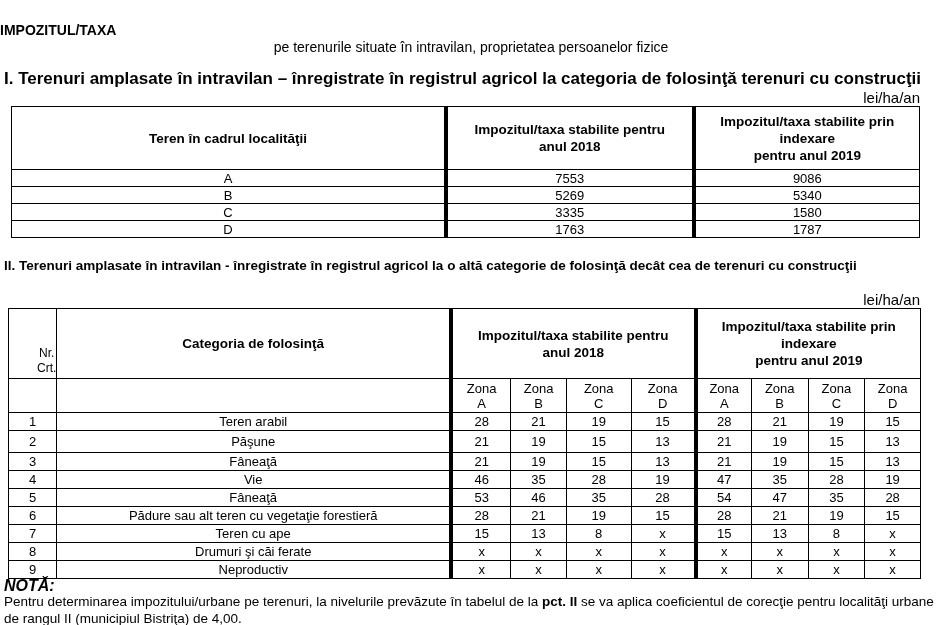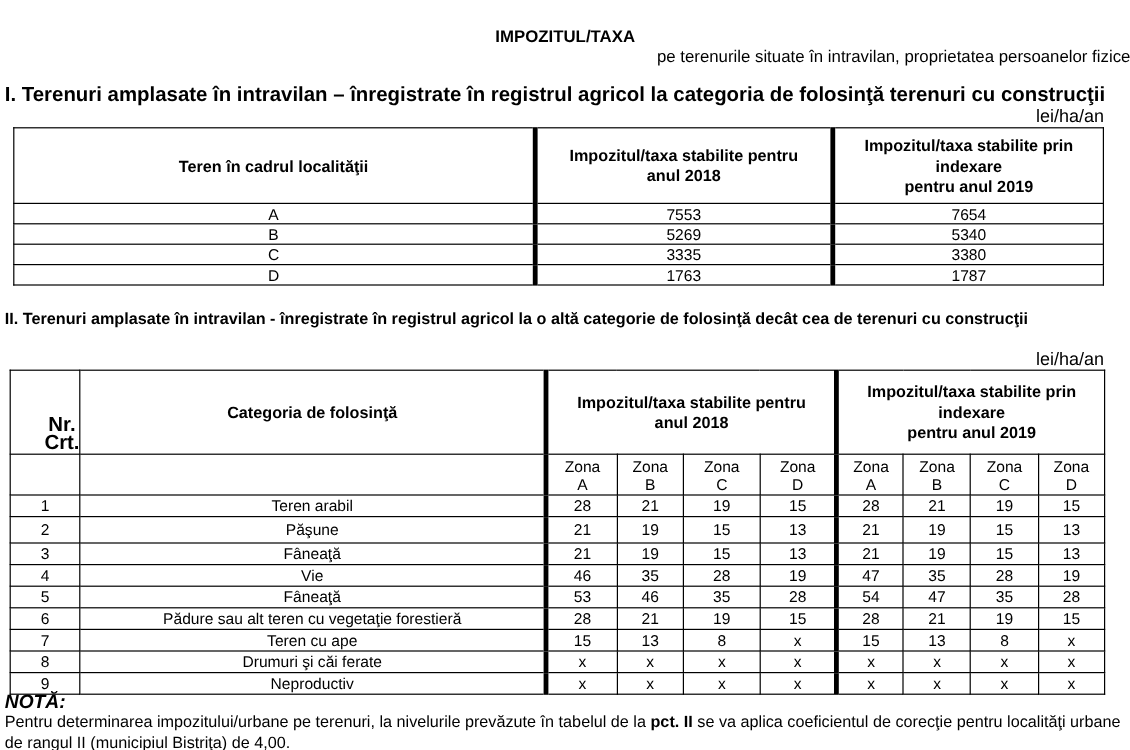--- a/index.html
+++ b/index.html
@@ -1,38 +1,38 @@
 <!DOCTYPE html>
 <html><head>
 <meta charset="utf-8">
 <style>
   html, body { margin: 0; padding: 0; background: #ffffff; }
   body { width: 942px; height: 625px; position: relative; overflow: hidden;
          font-family: "Liberation Sans", sans-serif; color: #000; }
   .abs { position: absolute; }
-  #title { left: 0; width: 942px; top: 22px; text-align: center; font-weight: bold; font-size: 14px; }
-  #subtitle { left: 0; width: 942px; top: 39px; text-align: right; font-size: 14px; }
+  #title { left: 0; width: 942px; top: 22px; font-weight: bold; font-size: 14px; }
+  #subtitle { left: 0; width: 942px; top: 39px; text-align: center; font-size: 14px; }
   #sec1 { left: 4px; top: 69px; font-weight: bold; font-size: 17px; }
   .unit { font-size: 15px; }
   #unit1 { right: 22px; top: 89px; }
   #unit2 { right: 22px; top: 291px; }
   #sec2 { left: 4px; top: 257px; width: 926px; font-weight: bold; font-size: 13.5px; line-height: 17px; text-align: justify; }
 
   table { border-collapse: collapse; position: absolute; font-size: 13px; }
   td { border: 1px solid #000; text-align: center; padding: 0; line-height: 15px; }
   th { border: 1px solid #000; text-align: center; font-weight: bold; padding: 0; font-size: 13.5px; line-height: 17px; }
   .thick-l { border-left: 4px solid #000; }
 
   #t1 { left: 11px; top: 106px; width: 909px; }
   #t1 .hdr th { height: 62px; }
   #t1 td { height: 16px; }
 
   #t2 { left: 8px; top: 308px; width: 913px; }
   #t2 .hdr1 th { height: 67px; }
-  #t2 .hdr1 th.nr { font-weight: bold; font-size: 17px; vertical-align: bottom; line-height: 15px; padding-bottom: 2px; padding-left: 28px; }
+  #t2 .hdr1 th.nr { font-weight: normal; font-size: 12px; vertical-align: bottom; line-height: 15px; padding-bottom: 2px; padding-left: 28px; }
   #t2 .hdr2 td { height: 33px; line-height: 15px; }
   #t2 .r td { height: 17px; }
   #t2 .r.tall td { height: 21px; }
 
   #nota-label { left: 4px; top: 577px; font-weight: bold; font-size: 16px; font-style: italic; }
   #nota-text { left: 4px; top: 593px; width: 930px; font-size: 13.5px; line-height: 17px; }
 </style>
 </head>
 <body>
 
@@ -59,31 +59,31 @@
       <span>Impozitul/taxa stabilite prin</span><br>
       <span>indexare</span><br>
       <span>pentru anul 2019</span>
     </th>
   </tr>
   </tbody>
     <tbody id="t1body">
       <tr>
         <td>A</td>
         <td class="thick-l">7553</td>
-        <td class="thick-l">7654</td>
+        <td class="thick-l">9086</td>
       </tr>
       <tr>
         <td>B</td>
         <td class="thick-l">5269</td>
         <td class="thick-l">5340</td>
       </tr>
       <tr>
         <td>C</td>
         <td class="thick-l">3335</td>
-        <td class="thick-l">3380</td>
+        <td class="thick-l">1580</td>
       </tr>
       <tr>
         <td>D</td>
         <td class="thick-l">1763</td>
         <td class="thick-l">1787</td>
       </tr>
     </tbody>
 </table>
 
 <div class="abs" id="sec2">II. Terenuri amplasate în intravilan - înregistrate în registrul agricol la o altă categorie de folosinţă decât cea de terenuri cu construcţii</div>

